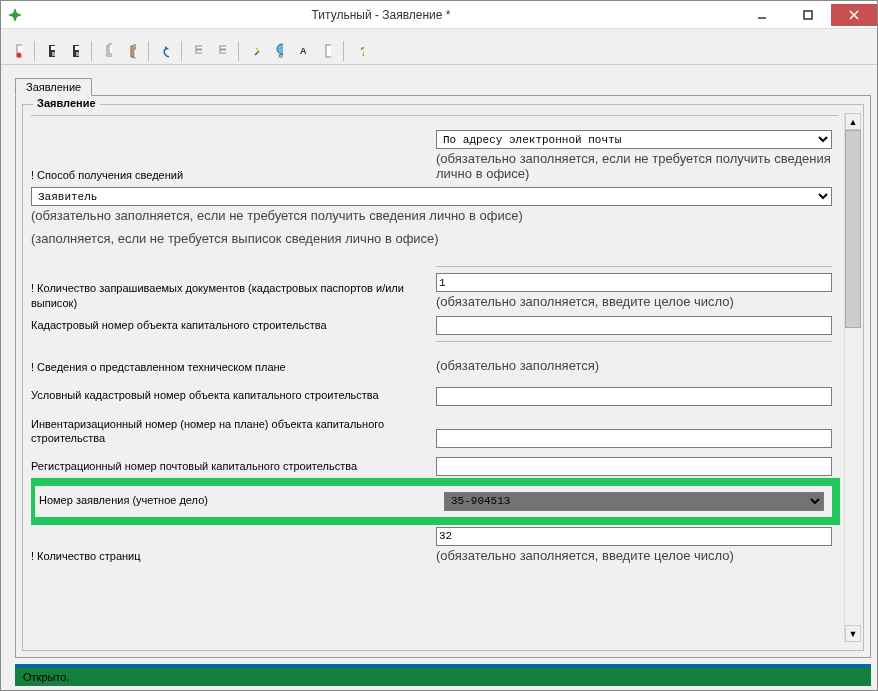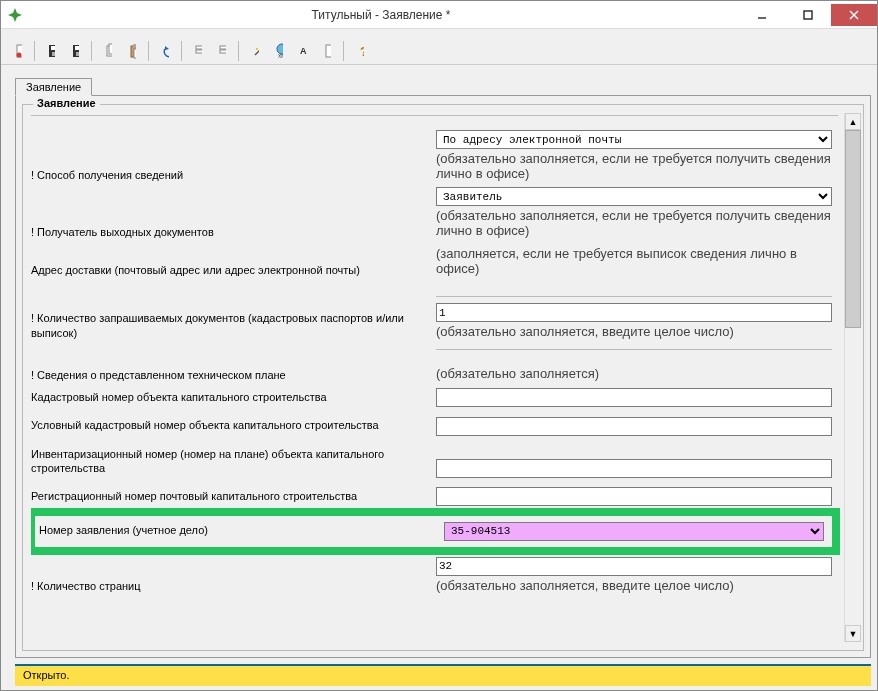--- a/index.html
+++ b/index.html
@@ -161,32 +161,32 @@
   }
   select, input[type=text] {
     width: 100%;
     font-family: Liberation Mono, monospace;
     font-size: 11px;
     padding: 1px 2px;
     border: 1px solid #7a7a7a;
     background: #fff;
     height: 19px;
   }
-  .yellow { background: #f0abfc; }
+  .yellow { background: #737373; }
   .gap { height: 10px; }
   .redbox {
     border: 8px solid #22c55e;
     margin: 2px -2px 2px -4px;
     padding: 4px 2px 4px 4px;
   }
   .status {
     height: 22px;
-    border-top: 2px solid #0369a1;
+    border-top: 4px solid #0369a1;
     padding: 3px 8px;
-    background: #fde047;
+    background: #15803d;
   }
   svg { display:block; }
 </style>
 </head>
 <body>
 
 <div class="window">
 
   <div class="titlebar">
     <span class="title-icon">
@@ -325,29 +325,27 @@
 
           <div class="row">
             <div class="label-col">! Способ получения сведений</div>
             <div class="field-col">
               <select><option>По адресу электронной почты</option></select>
               <div class="hint">(обязательно заполняется, если не требуется получить сведения лично в офисе)</div>
             </div>
           </div>
 
           <div class="row">
-            <div class="label-col">! Получатель выходных документов</div>
             <div class="field-col">
               <select><option>Заявитель</option></select>
               <div class="hint">(обязательно заполняется, если не требуется получить сведения лично в офисе)</div>
             </div>
           </div>
 
           <div class="row">
-            <div class="label-col">Адрес доставки (почтовый адрес или адрес электронной почты)</div>
             <div class="field-col">
               <div class="hint">(заполняется, если не требуется выписок сведения лично в офисе)</div>
             </div>
           </div>
 
           <div class="gap"></div>
           <div class="row">
               <div class="label-col"></div>
               <div class="field-col">
                 <div class="sep-line"></div>
@@ -356,30 +354,30 @@
 
           <div class="row">
             <div class="label-col">! Количество запрашиваемых документов (кадастровых паспортов и/или выписок)</div>
             <div class="field-col">
               <input type="text" class="yellow" value="1" style="">
               <div class="hint">(обязательно заполняется, введите целое число)</div>
             </div>
           </div>
 
           <div class="row">
+            <div class="label-col">Кадастровый номер объекта капитального строительства</div>
+            <div class="field-col"><input type="text" value="" style=""></div>
+          </div>
+
+          <div class="row">
             <div class="label-col">! Сведения о представленном техническом плане</div>
             <div class="field-col">
               <div class="sep-line" style="margin-bottom:14px;"></div>
               <div class="hint">(обязательно заполняется)</div>
             </div>
-          </div>
-
-          <div class="row">
-            <div class="label-col">Кадастровый номер объекта капитального строительства</div>
-            <div class="field-col"><input type="text" value="" style=""></div>
           </div>
           <div style="height:6px"></div>
           <div class="row">
             <div class="label-col">Условный кадастровый номер объекта капитального строительства</div>
             <div class="field-col"><input type="text" value="" style=""></div>
           </div>
           <div style="height:6px"></div>
           <div class="row">
             <div class="label-col">Инвентаризационный номер (номер на плане) объекта капитального строительства</div>
             <div class="field-col"><input type="text" value="" style=""></div>

